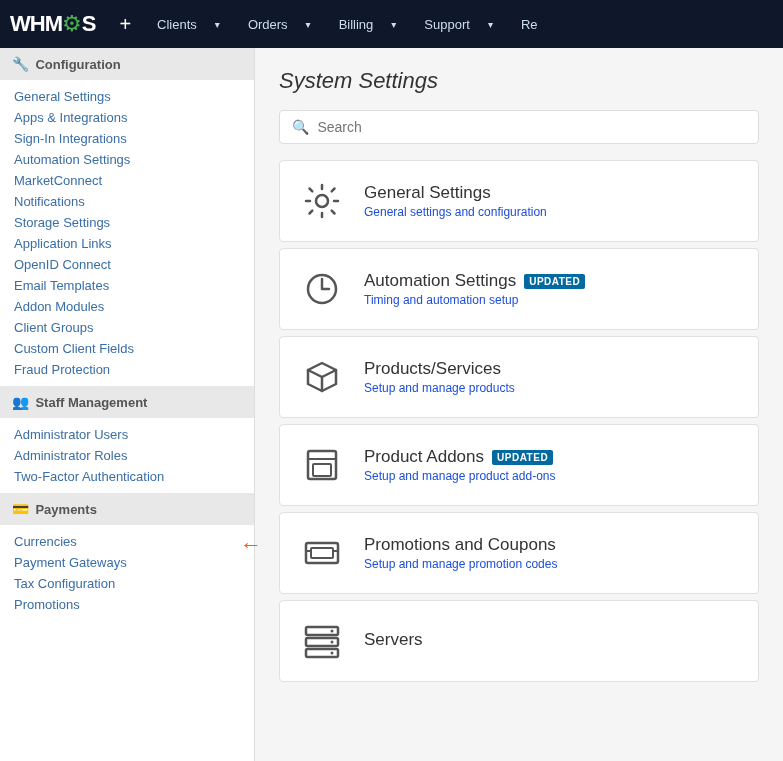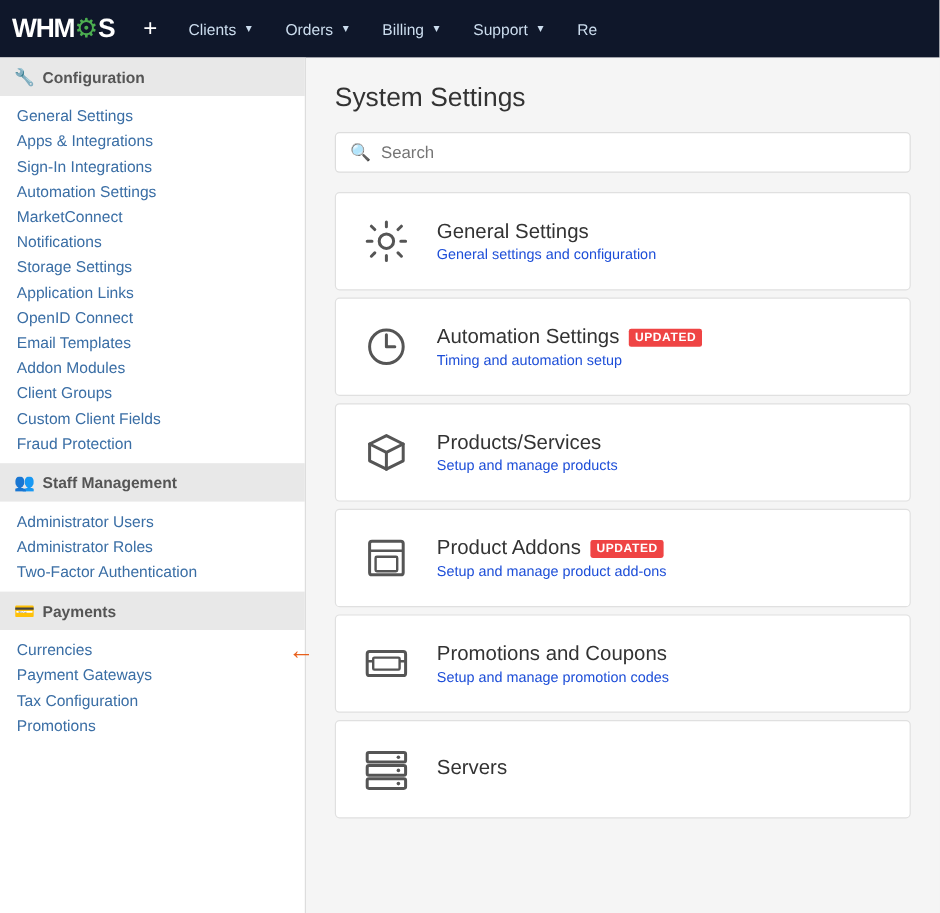--- a/index.html
+++ b/index.html
@@ -41,21 +41,21 @@
     .nav-item {
       color: #cde;
       background: none;
       border: none;
       font-size: 13px;
       cursor: pointer;
       padding: 6px 12px;
       border-radius: 3px;
       display: flex;
       align-items: center;
-      gap: 8px;
+      gap: 18px;
     }
     .nav-arrow { font-size: 10px; }
 
     
     .layout {
       display: flex;
       min-height: calc(761px - 48px);
     }
 
     
@@ -107,20 +107,21 @@
     .main-content {
       flex: 1;
       padding: 20px 24px;
       background: #f5f5f5;
     }
     .page-title {
       font-size: 22px;
       color: #333;
       margin-bottom: 16px;
       font-weight: normal;
+      font-style: italic;
     }
 
     
     .search-bar {
       background: white;
       border: 1px solid #ddd;
       border-radius: 4px;
       padding: 8px 12px;
       display: flex;
       align-items: center;
@@ -167,21 +168,21 @@
       display: flex;
       align-items: center;
       gap: 8px;
     }
     .card-desc {
       font-size: 12px;
       color: #1d4ed8;
       margin-top: 2px;
     }
     .badge-updated {
-      background: #ef4444;
+      background: #0369a1;
       color: white;
       font-size: 10px;
       padding: 2px 5px;
       border-radius: 2px;
       font-weight: bold;
       letter-spacing: 0.5px;
     }
   </style>
 </head>
 <body>

